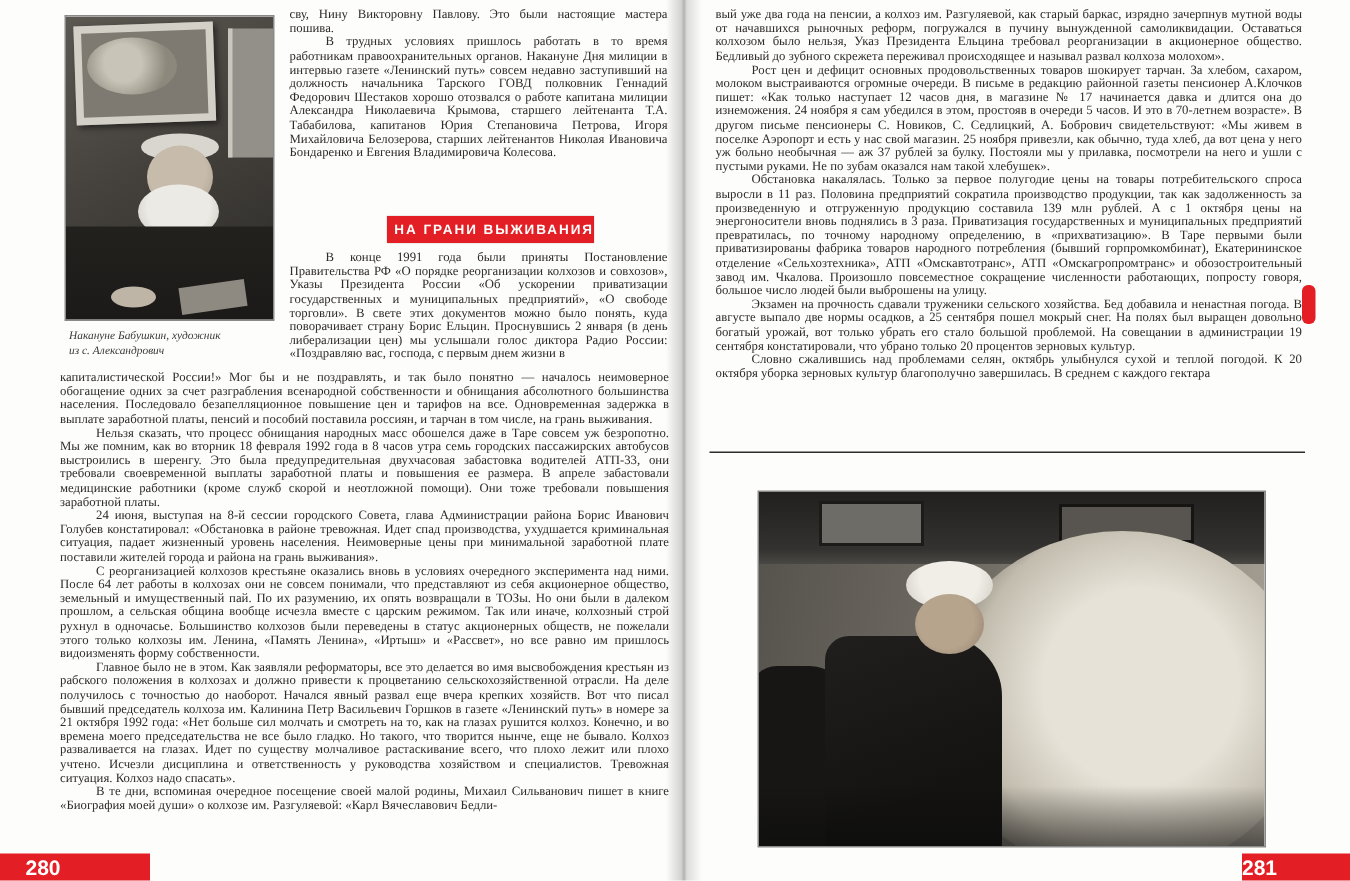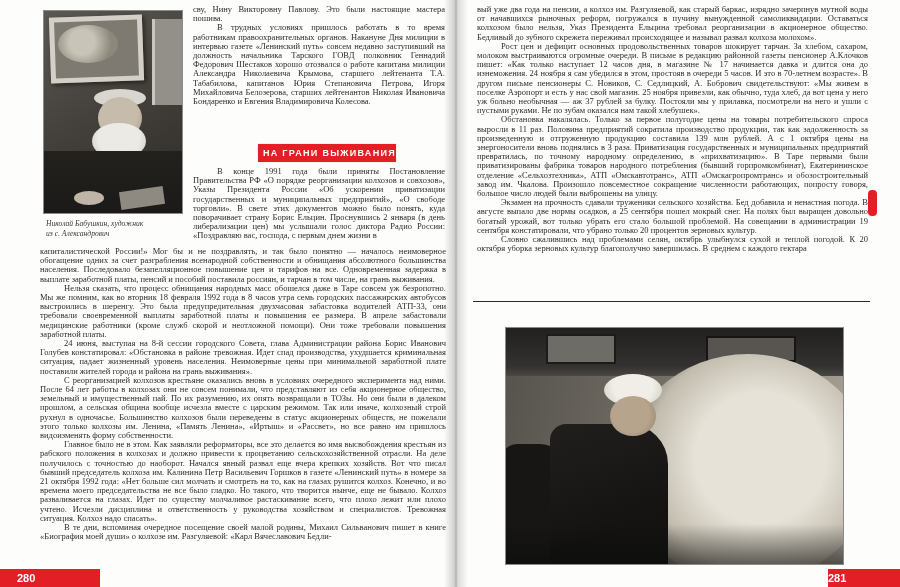--- a/index.html
+++ b/index.html
@@ -24,21 +24,21 @@
   .banner {
     background:#e31e24; color:#ffffff;
     font-family:"Liberation Sans", sans-serif; font-weight:bold;
     font-size:9px; letter-spacing:1.3px;
     display:flex; align-items:center; justify-content:center;
     box-shadow:0 0 1px rgba(0,0,0,.25);
   }
   .pagebar {
     background:#e31e24; color:#ffffff;
     font-family:"Liberation Sans", sans-serif; font-weight:bold;
-    font-size:11px; display:flex; align-items:center;
+    font-size:14px; display:flex; align-items:center;
   }
   .pagebar.left  { padding-left:17px; }
   .pagebar.right { }
 
   
   .photo { overflow:hidden; border:1px solid #8a8а88; border:1px solid #8a8a88; }
   .photo > div { position:absolute; }
 
   
   .lp-base  { inset:0; background:linear-gradient(150deg,#5c5852 0%,#45423d 45%,#2c2a27 100%); }
@@ -94,21 +94,21 @@
     <div class="lp-frame2"></div>
     <div class="lp-hair"></div>
     <div class="lp-face"></div>
     <div class="lp-beard"></div>
     <div class="lp-body"></div>
     <div class="lp-hand"></div>
     <div class="lp-book"></div>
   </div>
 
   <div class="abs caption" style="left:46px;top:219px;width:160px;">
-    <div>Николай Бабушкин, художник</div>
+    <div>Накануне Бабушкин, художник</div>
     <div>из с. Александрович</div>
   </div>
 
   <div class="abs bodytext" style="left:193px;top:5px;width:252px;">
     <p class="no-indent">сву, Нину Викторовну Павлову. Это были настоящие мастера пошива.</p>
     <p>В трудных условиях пришлось работать в то время работникам правоохранительных органов. Накануне Дня милиции в интервью газете «Ленинский путь» совсем недавно заступивший на должность начальника Тарского ГОВД полковник Геннадий Федорович Шестаков хорошо отозвался о работе капитана милиции Александра Николаевича Крымова, старшего лейтенанта Т.А. Табабилова, капитанов Юрия Степановича Петрова, Игоря Михайловича Белозерова, старших лейтенантов Николая Ивановича Бондаренко и Евгения Владимировича Колесова.</p>
   </div>
 
   <div class="abs banner" style="left:258px;top:144px;width:138px;height:18px;justify-content:flex-end;">
     <span>НА ГРАНИ ВЫЖИВАНИЯ</span>

